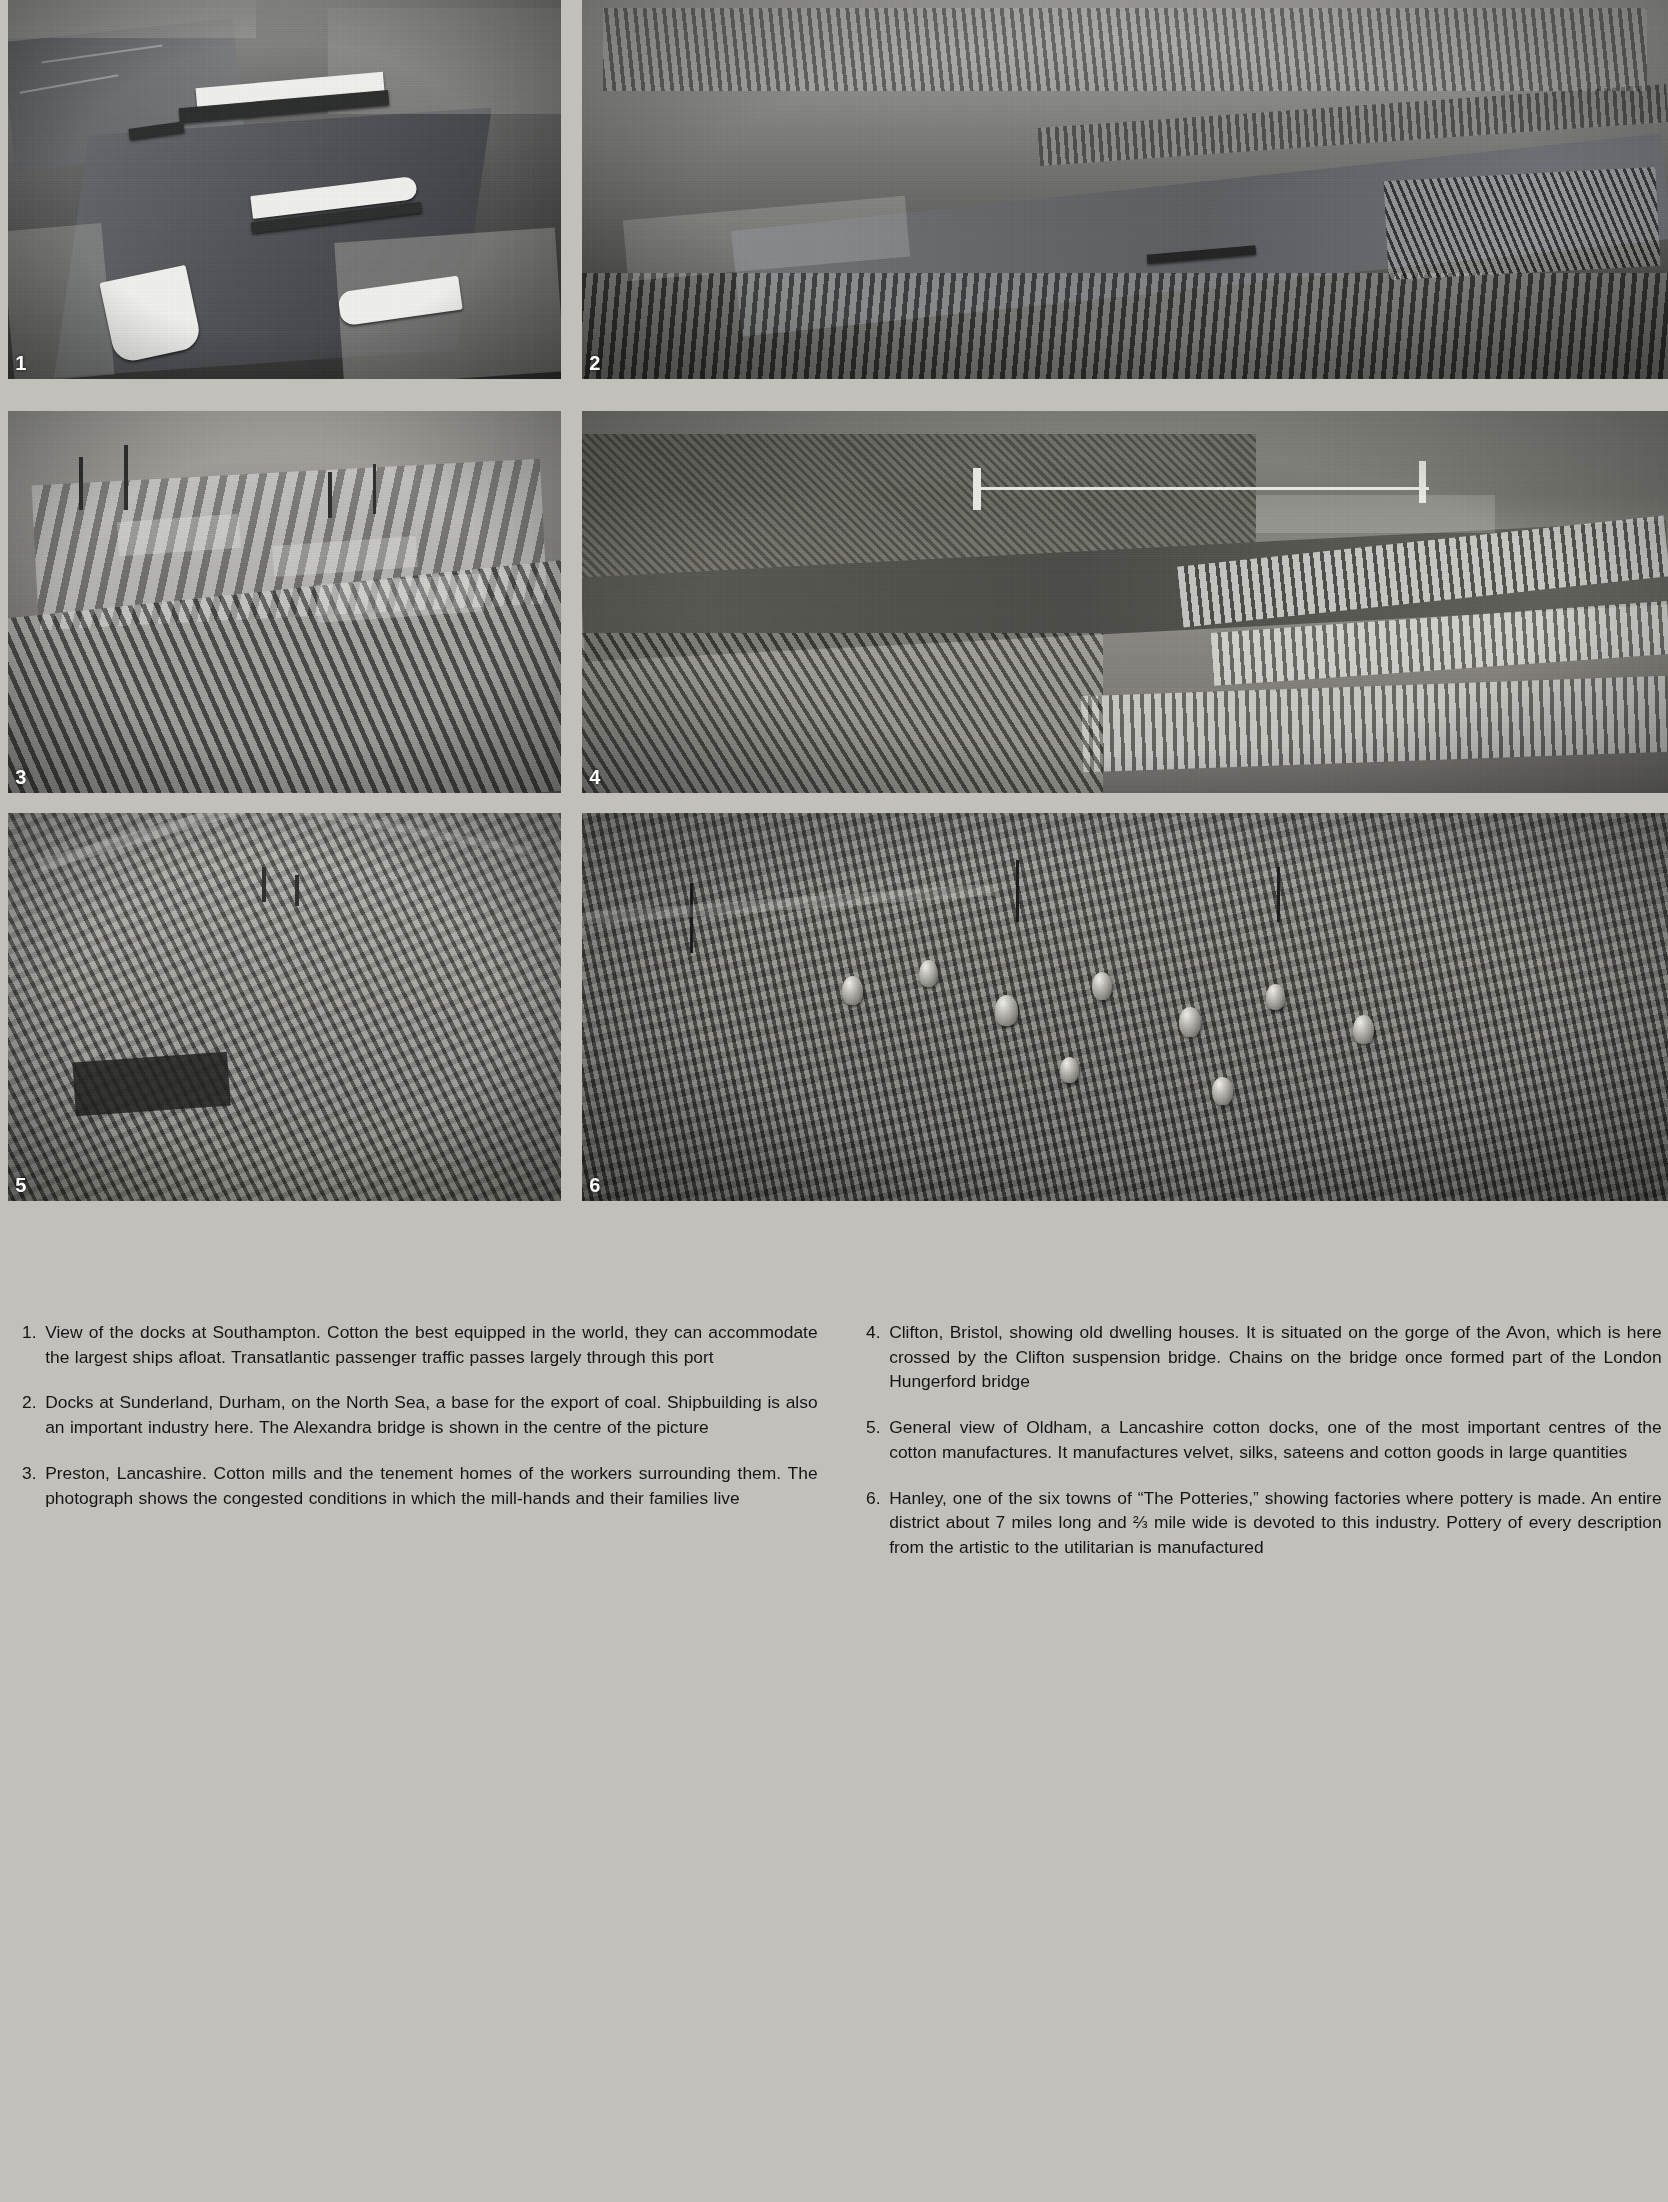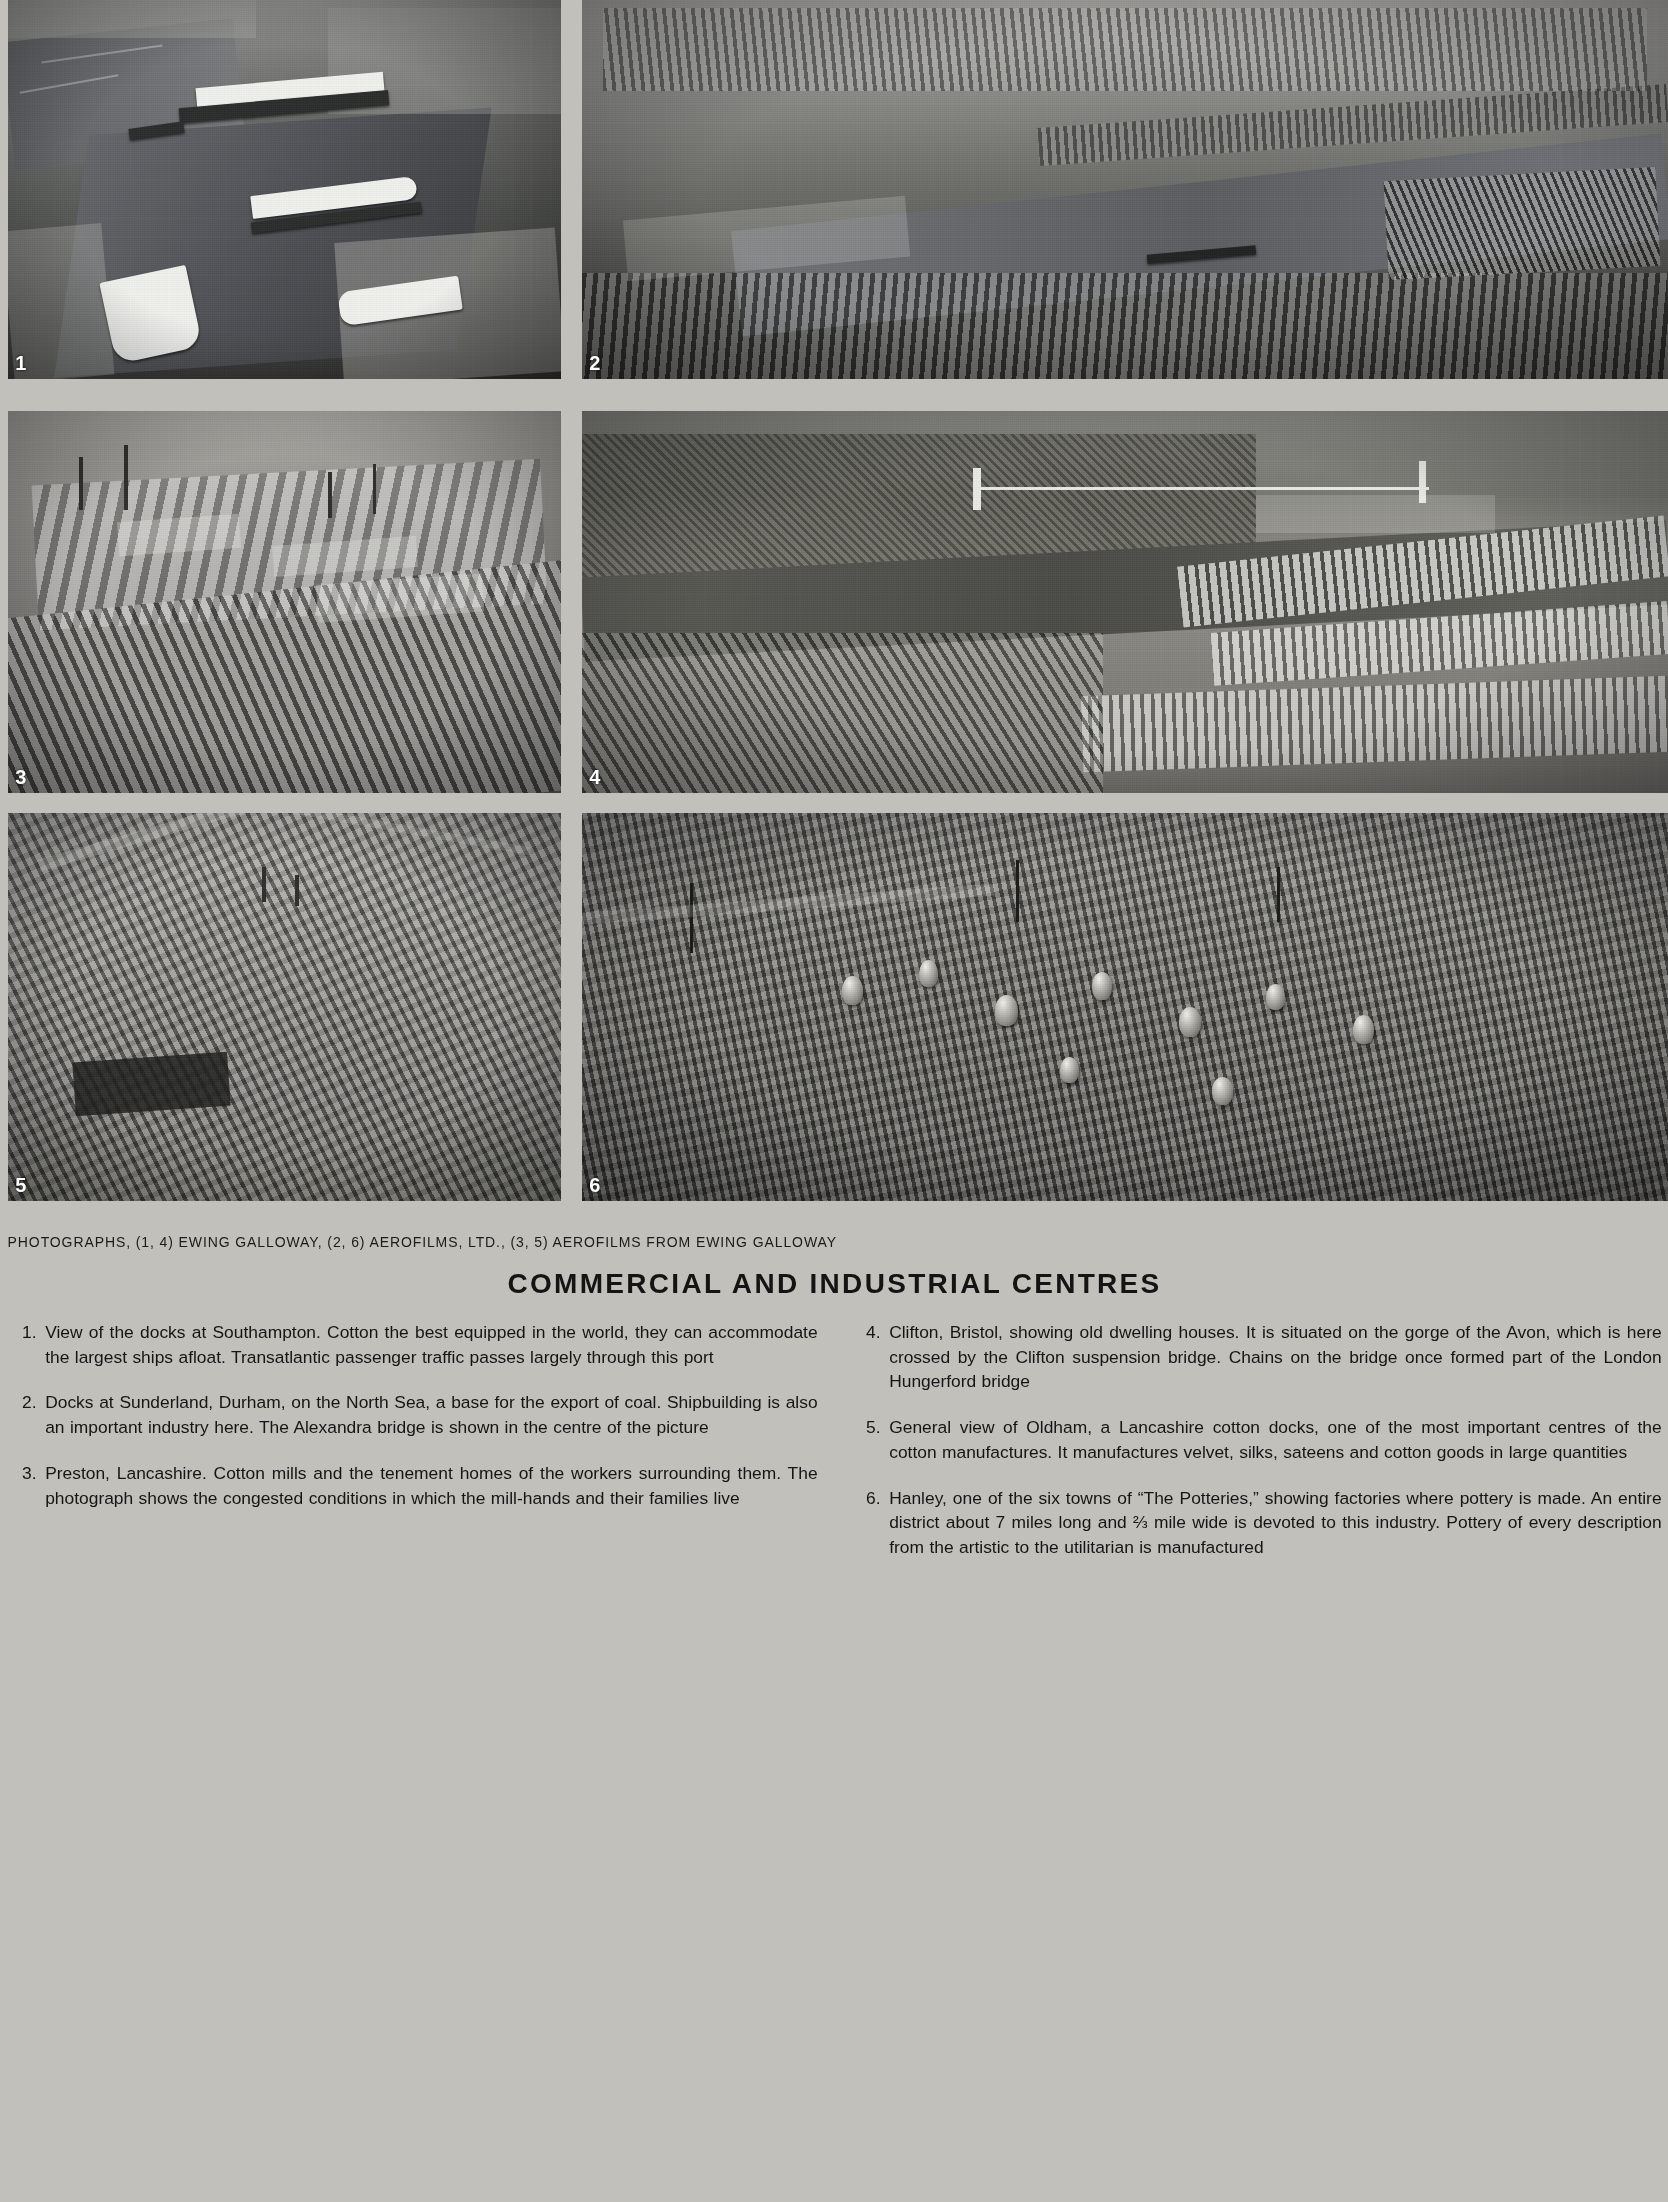--- a/index.html
+++ b/index.html
@@ -330,23 +330,21 @@
         <div class="smoke" style="left:64%; top:14%; height:14%;"></div>
         <div class="lgt" style="left:0%; top:22%; width:38%; height:3%; opacity:.35; transform:rotate(-4deg);"></div>
         <div class="grain"></div>
         <div class="vignette"></div>
       </div>
       <span class="num">6</span>
     </div>
 
   </div>
 
-  <div class="credits">PHOTOGRAPHS, (1, 4) EWING GALLOWAY, (2, 6) AEROFILMS, LTD., (3, 5) AEROFILMS FROM EWING GALLOWAY</div>
-
-  <div class="heading">COMMERCIAL AND INDUSTRIAL CENTRES</div>
+
 
   <div class="captions">
 
     <div class="col">
       <div class="cap">
         <div class="idx">1.</div>
         <div class="body">View of the docks at Southampton. Cotton the best equipped in the world, they can accommodate the largest ships afloat. Transatlantic passenger traffic passes largely through this port</div>
       </div>
       <div class="cap">
         <div class="idx">2.</div>

